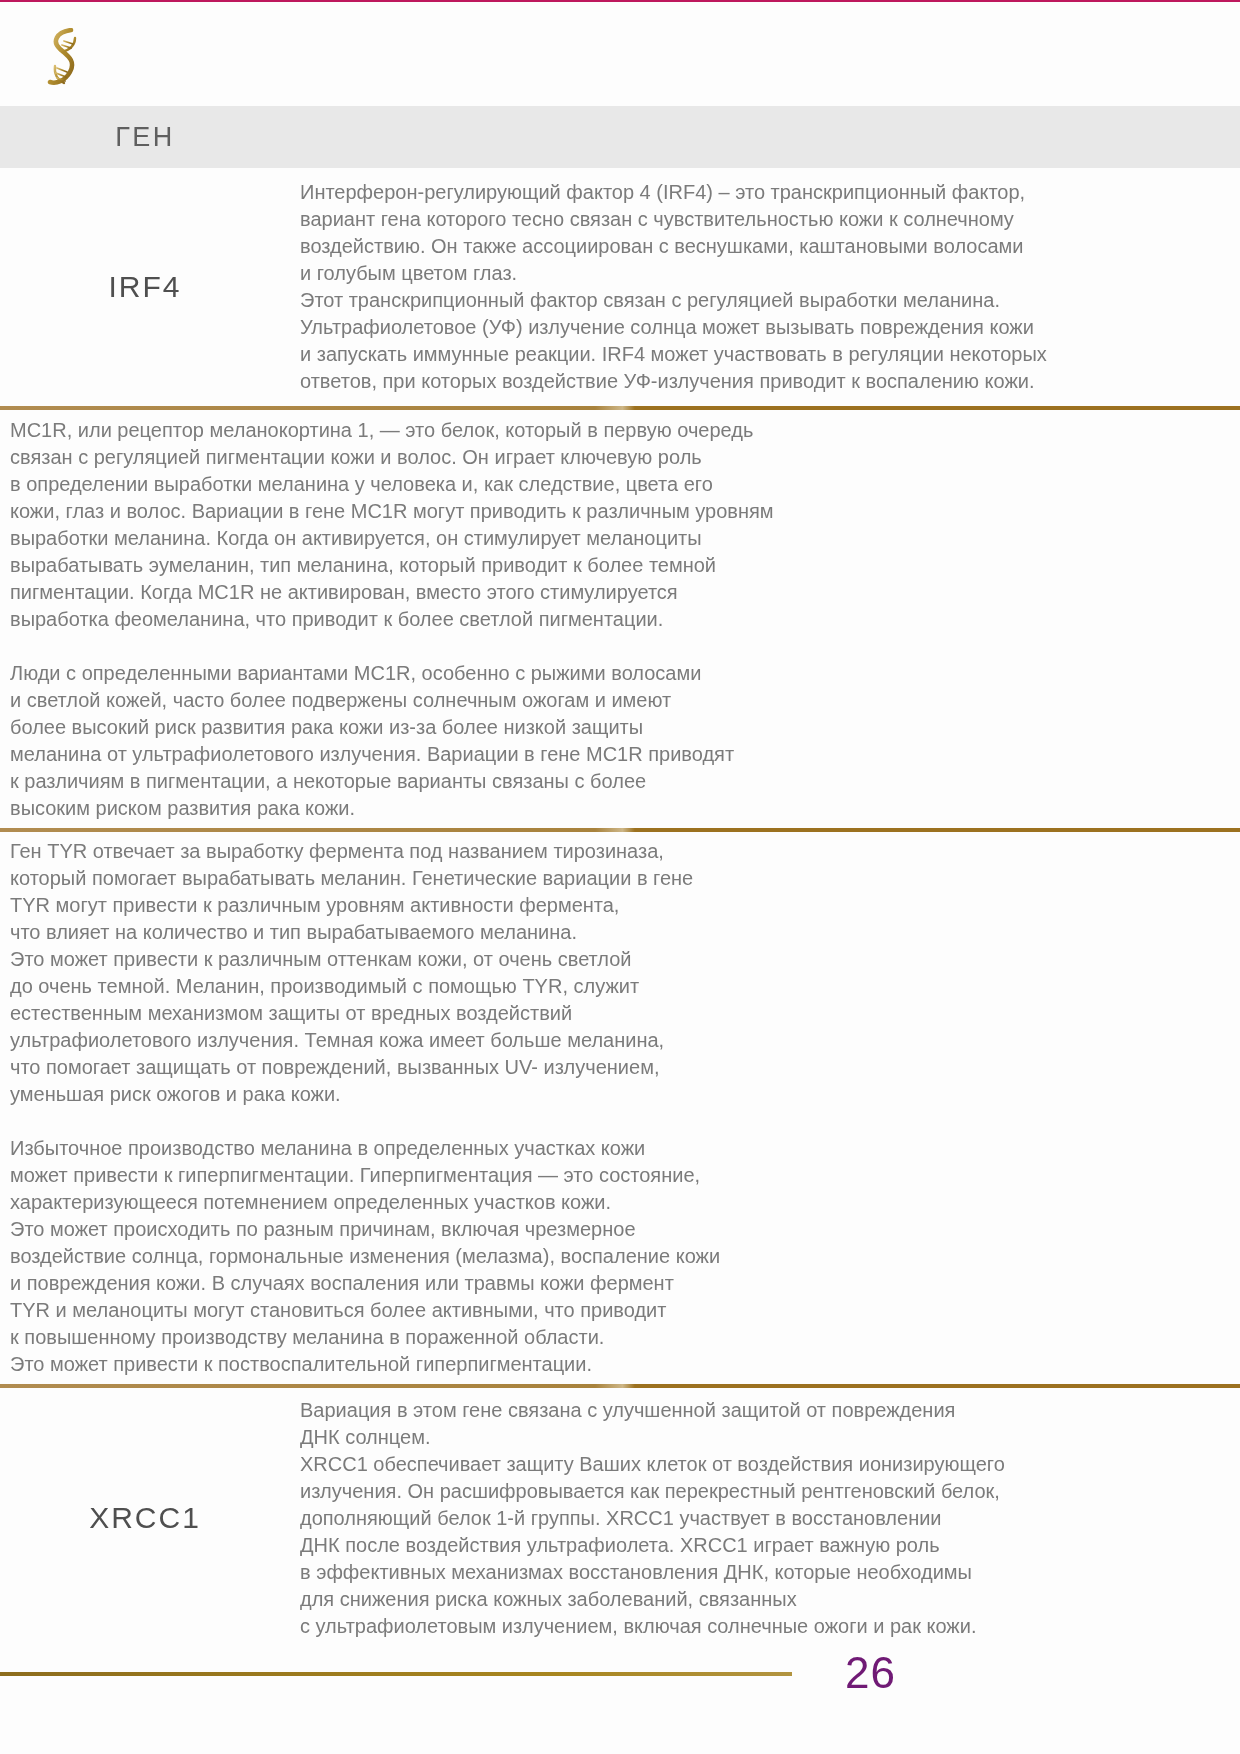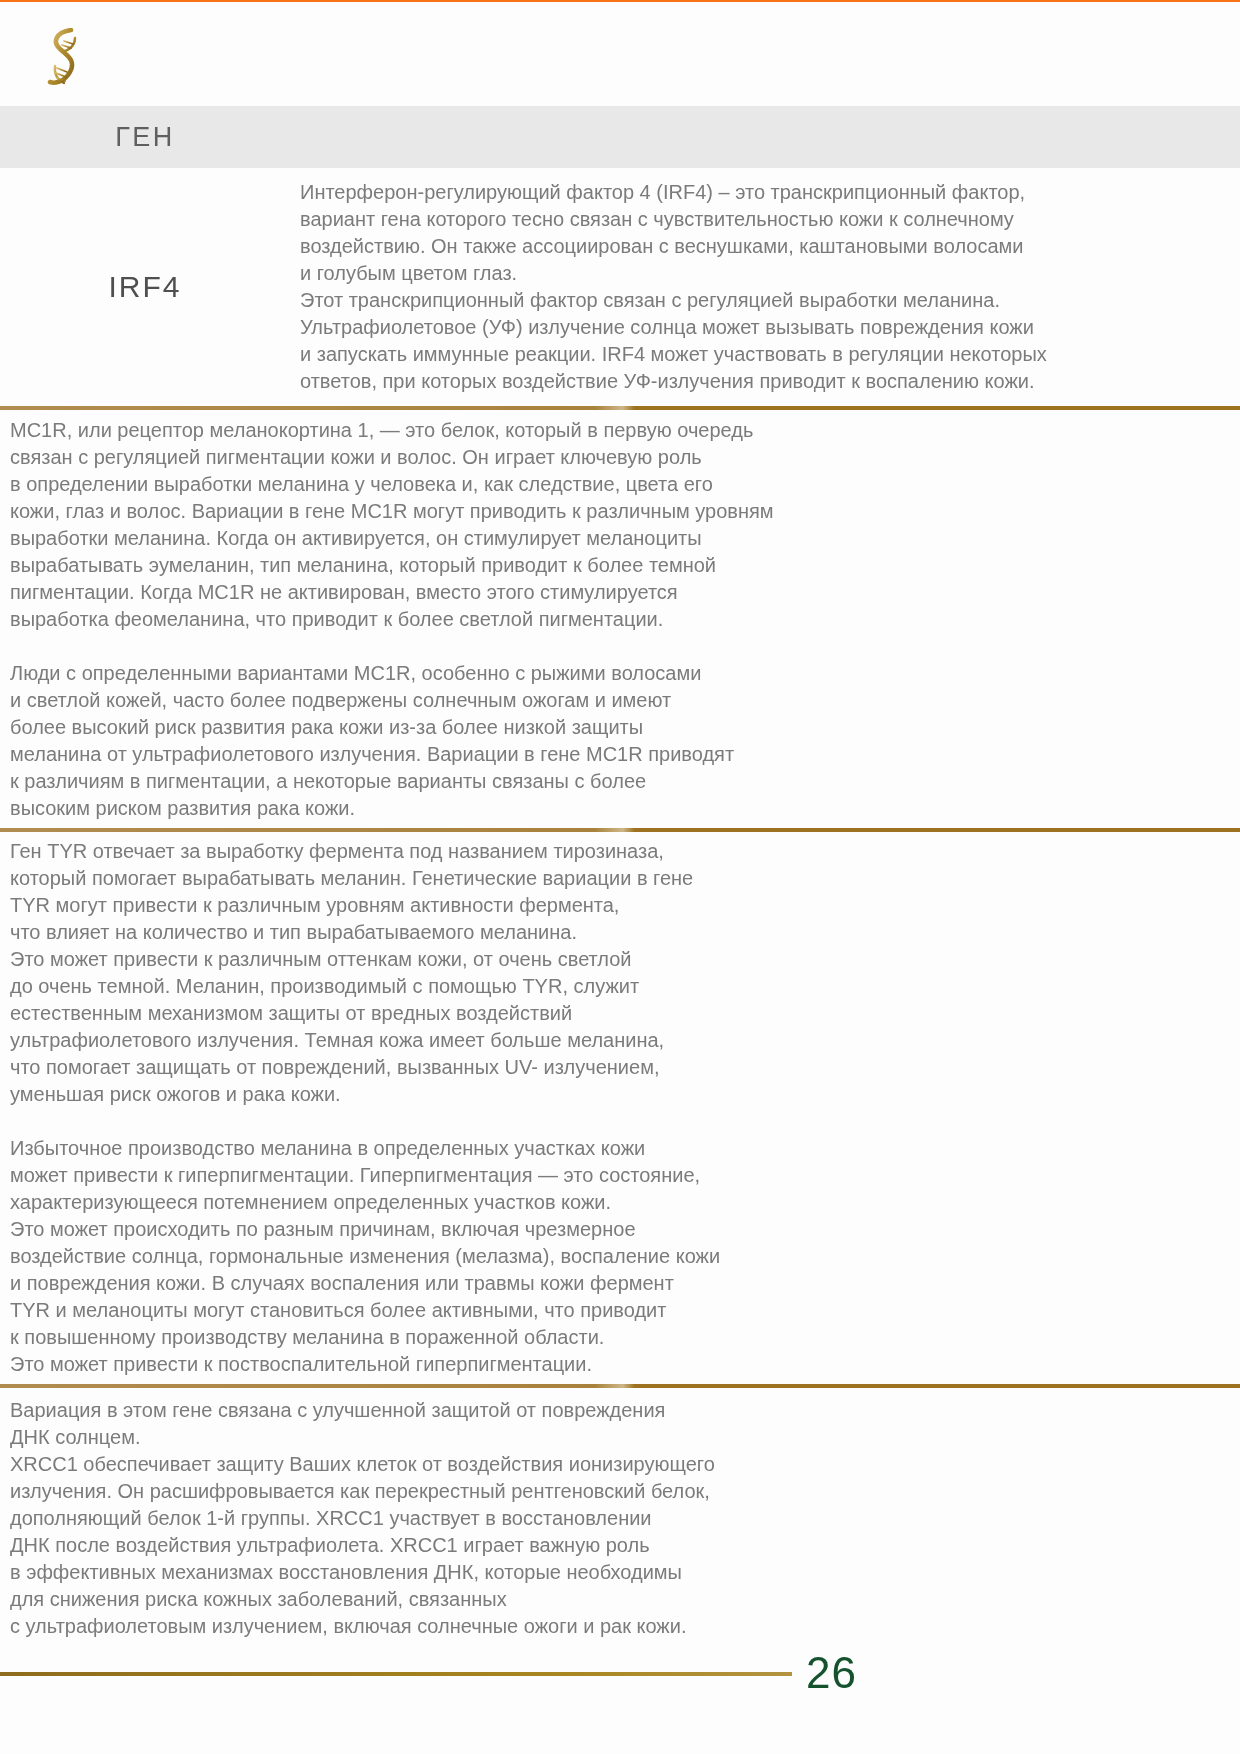--- a/index.html
+++ b/index.html
@@ -1,19 +1,19 @@
 <!DOCTYPE html>
 <html><head>
 <meta charset="utf-8">
 <style>
   html,body{margin:0;padding:0;background:#ffffff;}
   .sheet{
     position:relative;width:1240px;height:1754px;background:#fdfdfd;
     font-family:"Liberation Sans",sans-serif;overflow:hidden;
-    border-top:2px solid #f97316;box-sizing:border-box;
+    border-top:2px solid #be185d;box-sizing:border-box;
   }
   .top-area{position:relative;height:104px;}
   .logo{position:absolute;left:46px;top:26px;width:36px;height:62px;}
   .header-row{
     display:flex;height:62px;background:#e8e8e8;align-items:center;
     color:#5f5f5f;font-size:27px;letter-spacing:2.5px;font-weight:300;
   }
   .col-gene{width:290px;flex:0 0 290px;text-align:center;}
   .col-desc{flex:1;padding-left:10px;padding-right:60px;}
   .t-row{display:flex;position:relative;}
@@ -32,22 +32,22 @@
   }
   .divider{
     height:4px;width:100%;
     background:linear-gradient(90deg,#b18c50 0%,#a8823c 48%,#cdb687 50.2%,#9c711f 51.2%,#9c7120 100%);
   }
   .footer-line{
     position:absolute;left:0;top:1670px;width:792px;height:4px;
     background:linear-gradient(90deg,#8d6d1d 0%,#a8861f 70%,#b29440 100%);
   }
   .page-number{
-    position:absolute;left:806px;top:1646px;width:90px;text-align:left;
-    font-size:44px;color:#14532d;font-weight:200;letter-spacing:1px;
+    position:absolute;left:806px;top:1646px;width:90px;text-align:right;
+    font-size:44px;color:#701a75;font-weight:200;letter-spacing:1px;
     font-family:"Liberation Sans",sans-serif;
   }
 </style>
 </head>
 <body>
 
 <div class="sheet">
 
   <div class="top-area">
     <svg class="logo" viewBox="0 0 36 62" xmlns="http://www.w3.org/2000/svg">
@@ -131,20 +131,21 @@
 воздействие солнца, гормональные изменения (мелазма), воспаление кожи
 и повреждения кожи. В случаях воспаления или травмы кожи фермент
 TYR и меланоциты могут становиться более активными, что приводит
 к повышенному производству меланина в пораженной области.
 Это может привести к поствоспалительной гиперпигментации.</div>
     </div>
   </div>
   <div class="divider"></div>
 
   <div class="t-row row-xrcc1">
+    <div class="gene-cell">XRCC1</div>
     <div class="desc-cell">
       <div class="desc-text">Вариация в этом гене связана с улучшенной защитой от повреждения
 ДНК солнцем.
 XRCC1 обеспечивает защиту Ваших клеток от воздействия ионизирующего
 излучения. Он расшифровывается как перекрестный рентгеновский белок,
 дополняющий белок 1-й группы. XRCC1 участвует в восстановлении
 ДНК после воздействия ультрафиолета. XRCC1 играет важную роль
 в эффективных механизмах восстановления ДНК, которые необходимы
 для снижения риска кожных заболеваний, связанных
 с ультрафиолетовым излучением, включая солнечные ожоги и рак кожи.</div>

